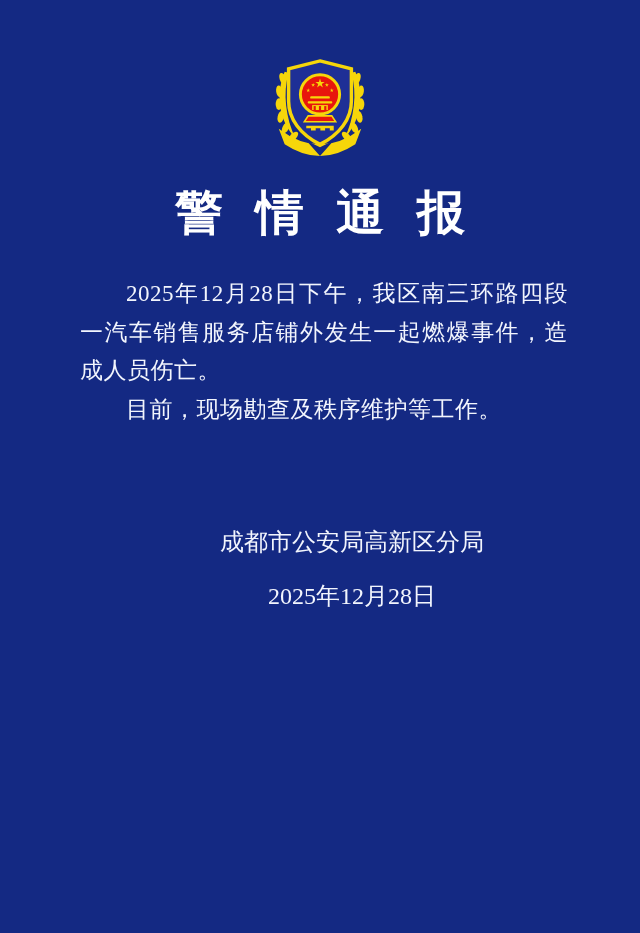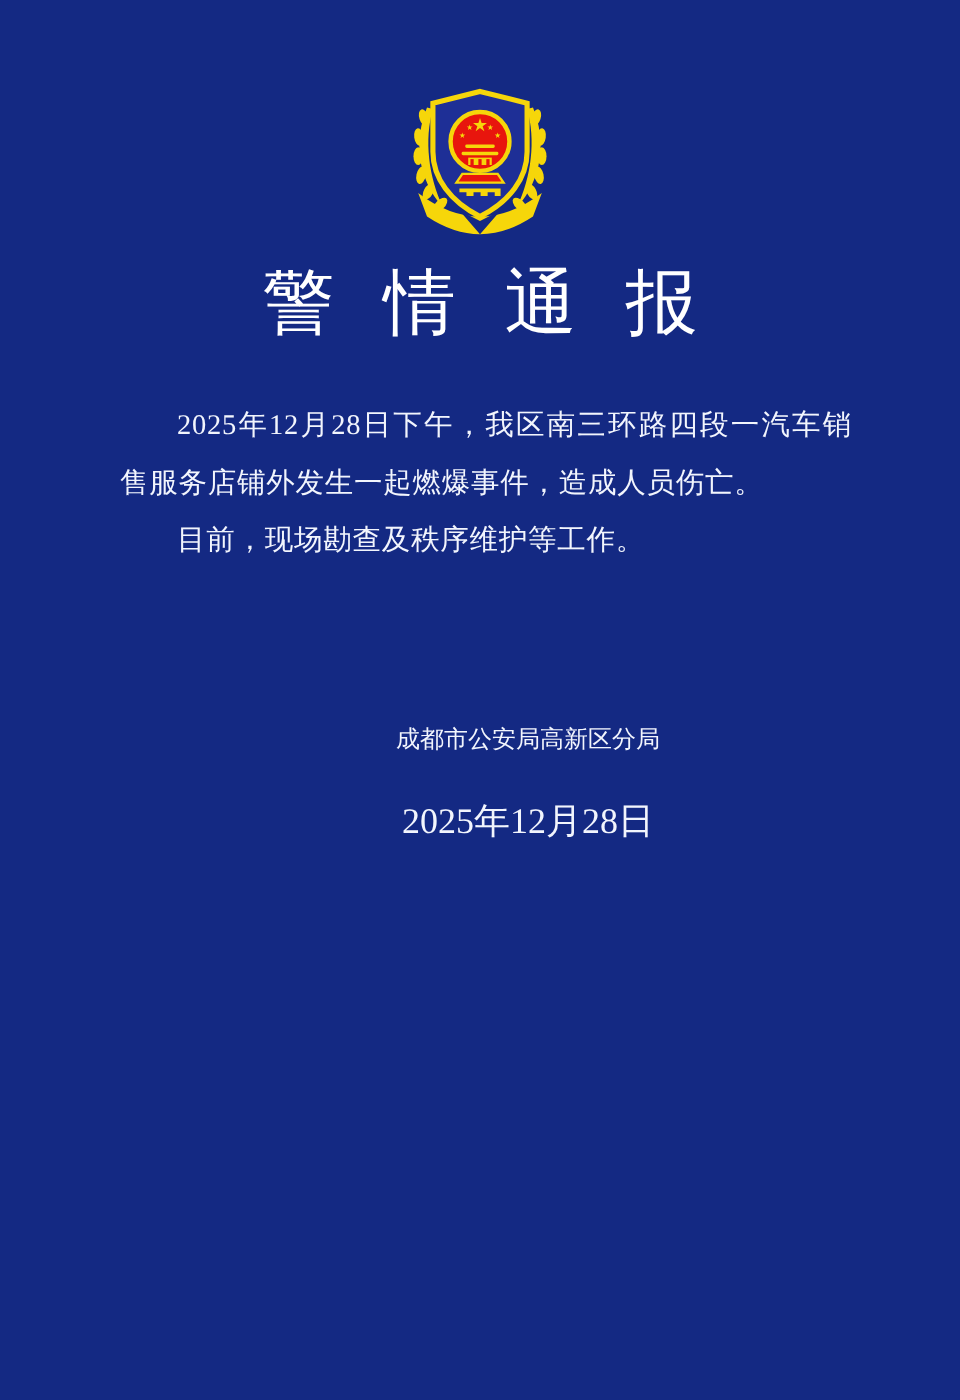--- a/index.html
+++ b/index.html
@@ -9,53 +9,53 @@
     height: 933px;
     background: #142983;
     overflow: hidden;
     font-family: "Liberation Serif", serif;
   }
   .badge-wrap {
     padding-top: 58px;
     text-align: center;
   }
   .notice-title {
-    margin-top: 10px;
+    margin-top: 21px;
     text-align: center;
     color: #ffffff;
     font-size: 48px;
-    font-weight: normal;
+    font-weight: bold;
     line-height: 52px;
   }
   .notice-title .title-text {
     display: inline-block;
     letter-spacing: 0.68em;
     margin-right: -0.68em;
     white-space: nowrap;
   }
   .notice-body {
     margin: 36px 72px 0 80px;
     color: #f2f5fd;
-    font-size: 19px;
+    font-size: 23px;
     line-height: 38.5px;
     letter-spacing: 0.5px;
     text-align: justify;
   }
   .notice-body p {
     margin: 0;
     text-indent: 2em;
   }
   .sign-block {
     margin-top: 98px;
     text-align: center;
     padding-left: 64px;
     color: #f2f5fd;
   }
   .sign-name {
-    font-size: 16px;
+    font-size: 24px;
     line-height: 30px;
   }
   .sign-date {
     margin-top: 24px;
     font-size: 24px;
     line-height: 30px;
   }
 </style>
 </head>
 <body>

